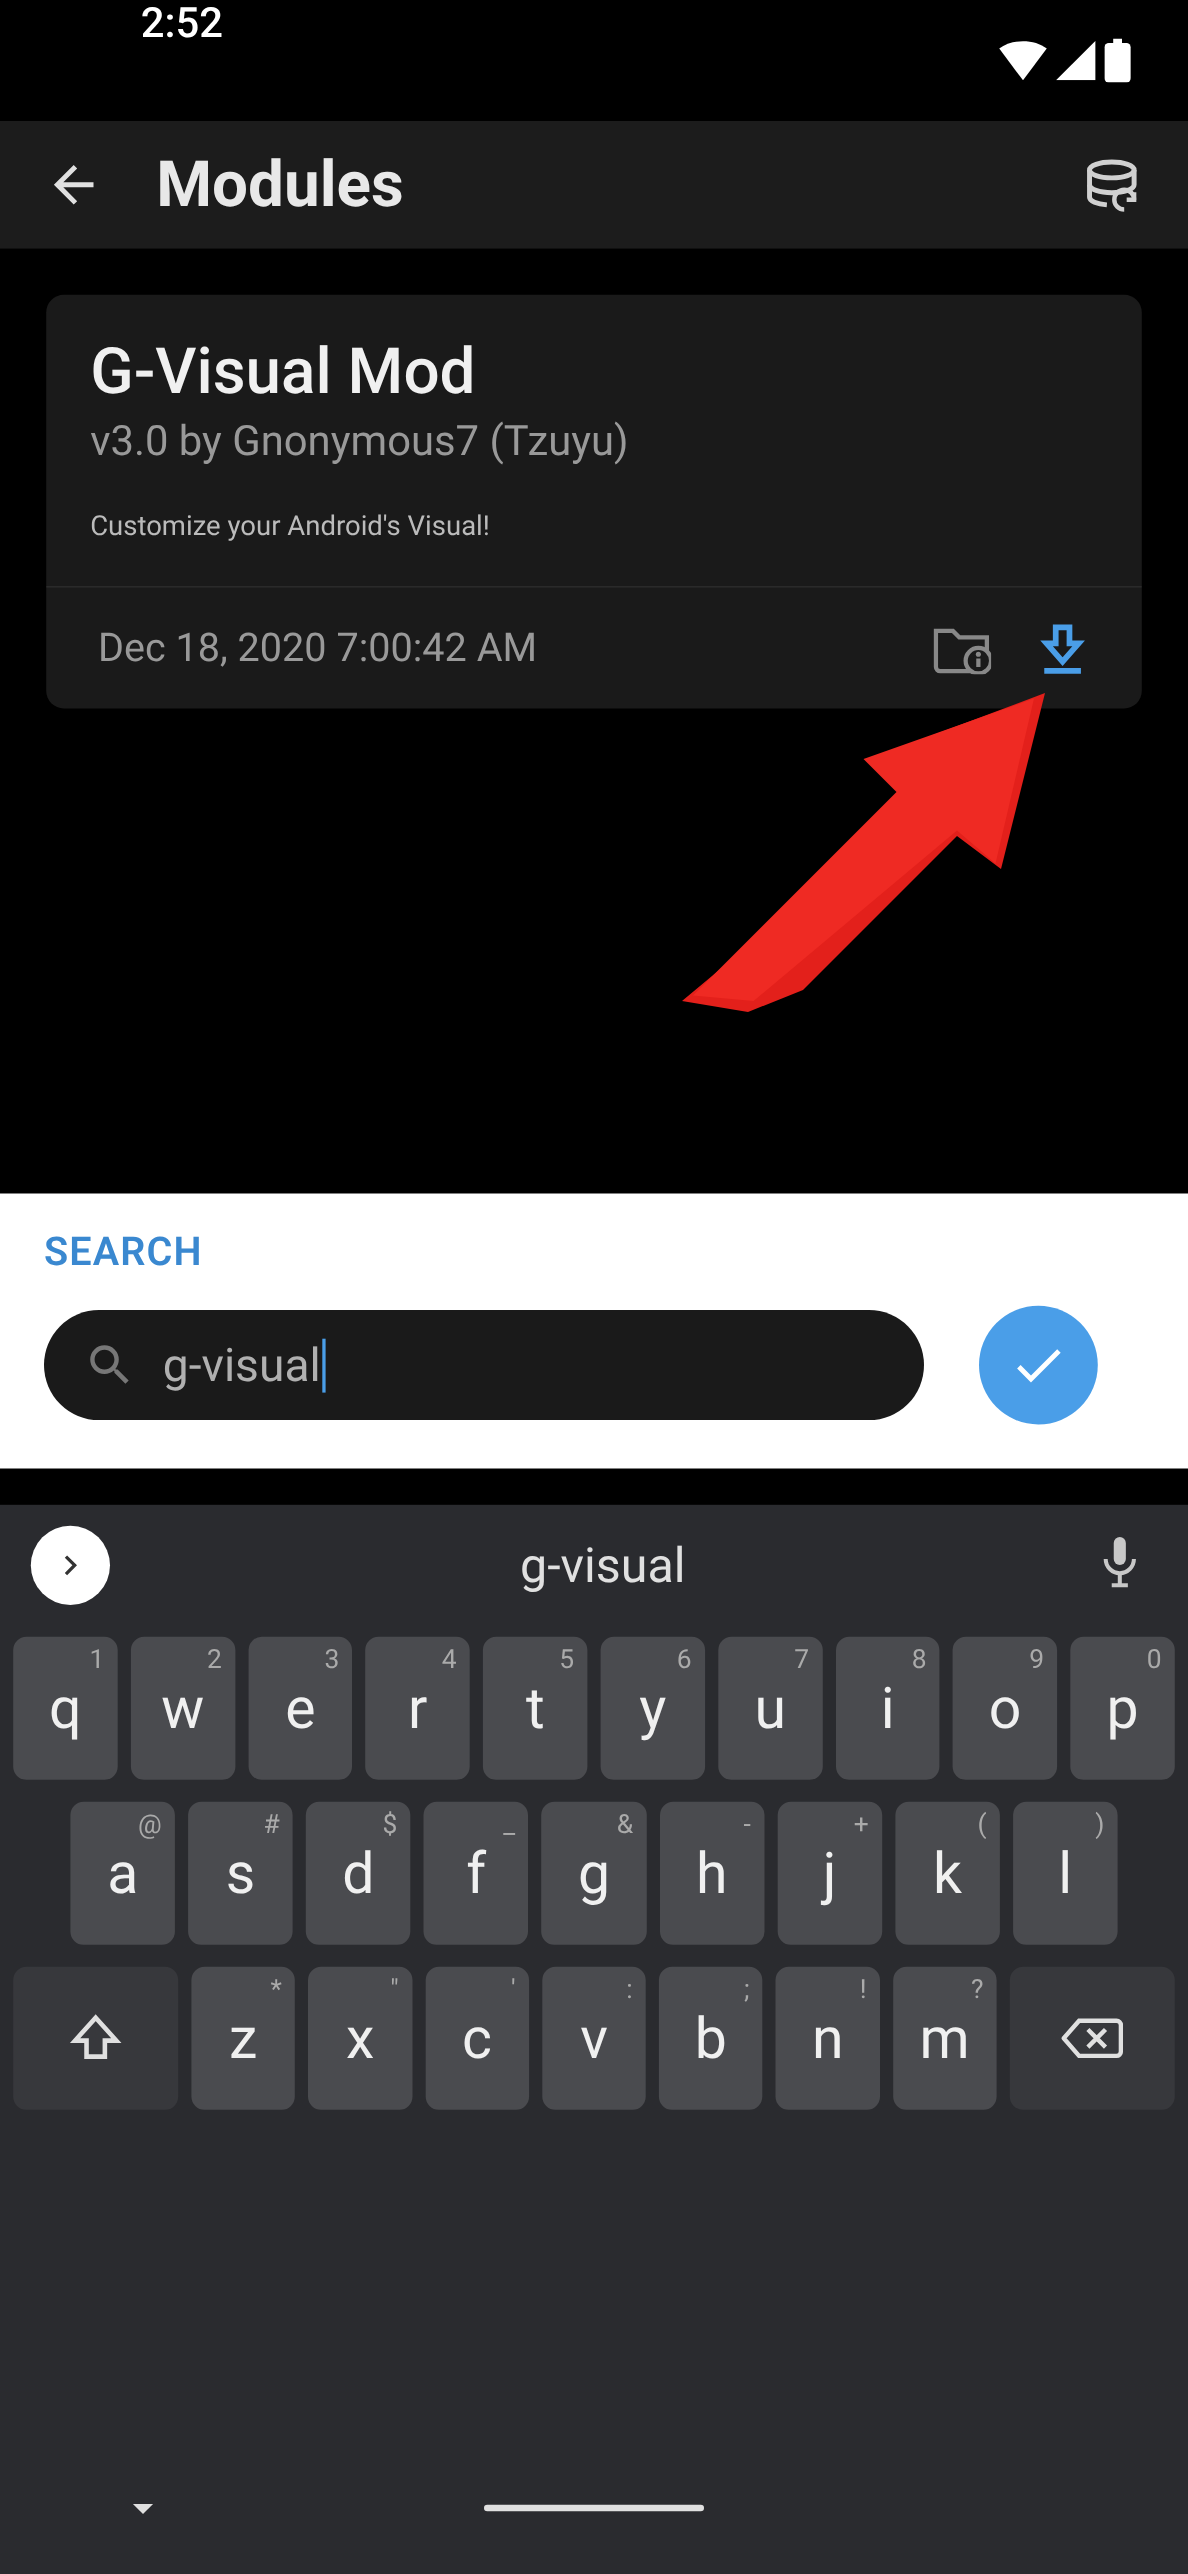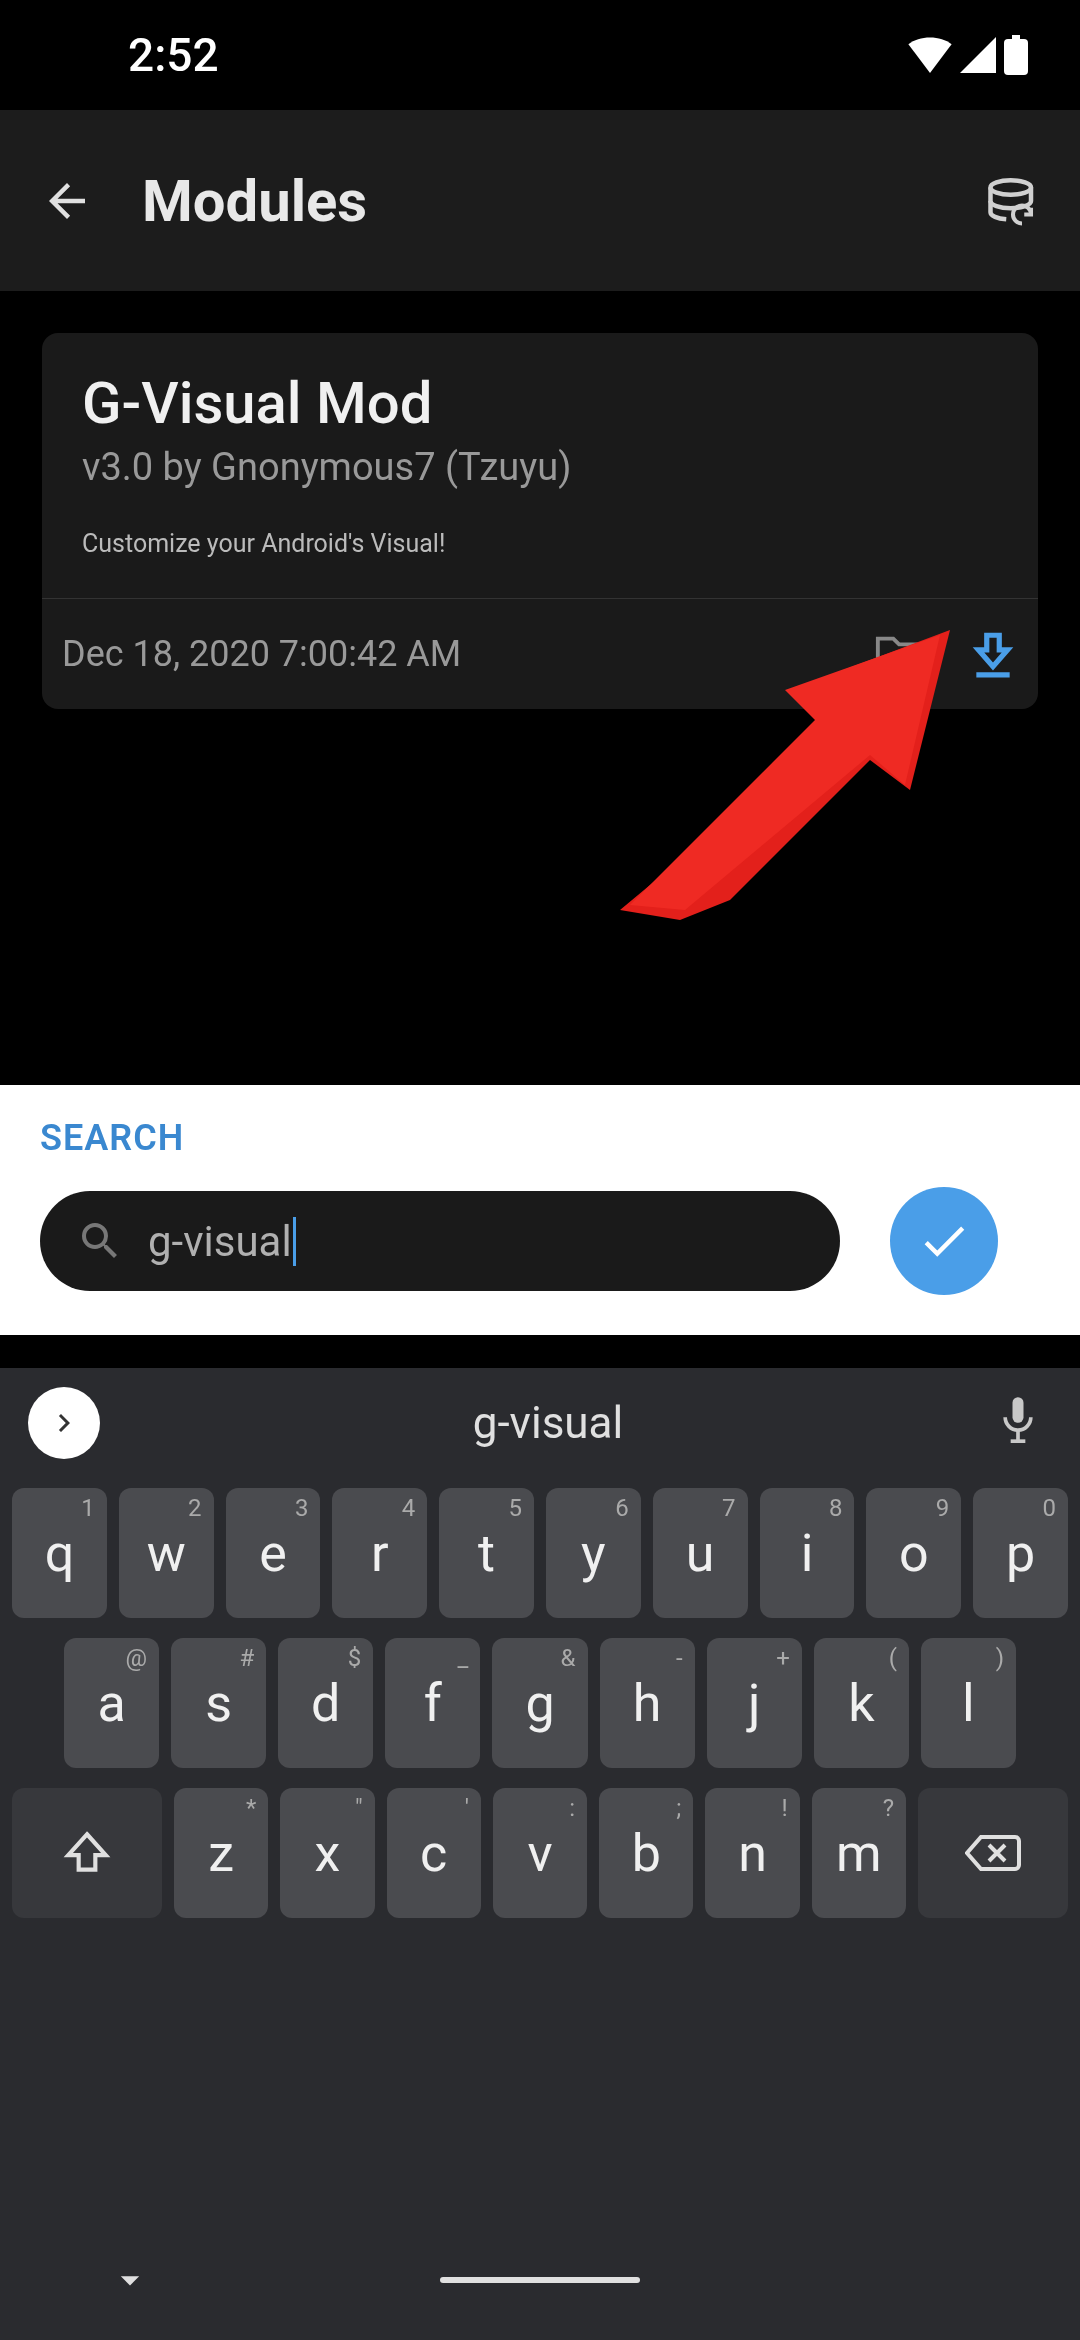--- a/index.html
+++ b/index.html
@@ -1,39 +1,39 @@
 <!DOCTYPE html>
 <html><head>
 <meta charset="utf-8">
 <style>
   * { box-sizing: border-box; margin: 0; padding: 0; }
   html, body { width: 1080px; height: 2340px; background: #000; font-family: Roboto, -apple-system, sans-serif; overflow: hidden; }
   
   
-  .status-bar { height: 110px; display: flex; align-items: center; padding: 0 40px; color: #fff; font-size: 46px; font-weight: 500; }
+  .status-bar { height: 110px; display: flex; padding: 0 40px; color: #fff; font-size: 38px; font-weight: 500; }
   .status-time { flex: 1; padding-left: 88px; }
   .status-icons { display: flex; gap: 8px; align-items: center; padding-right: 12px; }
   
   
-  .app-bar { height: 181px; background: #1c1c1c; display: flex; align-items: center; padding: 0 40px; gap: 48px; }
+  .app-bar { height: 116px; background: #1c1c1c; display: flex; align-items: center; padding: 0 40px; gap: 48px; }
   .back-icon { color: #e0e0e0; }
   .app-title { flex: 1; color: #e8e8e8; font-size: 58px; font-weight: 700; }
   .repo-icon { color: #d0d0d0; }
   
   
   .content { padding: 42px; }
   
   
   .module-card { background: #1a1a1a; border-radius: 16px; overflow: hidden; }
   .module-top { padding: 36px 40px 40px 40px; }
   .module-title { color: #f0f0f0; font-size: 58px; font-weight: 500; margin-bottom: 8px; }
   .module-meta { color: #999; font-size: 38px; margin-bottom: 40px; }
   .module-desc { color: #bbb; font-size: 25px; }
   .module-divider { height: 1px; background: #333; }
-  .module-bottom { padding: 30px 20px; display: flex; align-items: center; }
+  .module-bottom { padding: 30px 47px; display: flex; align-items: center; }
   .module-date { flex: 1; color: #999; font-size: 36px; }
   .module-actions { display: flex; gap: 40px; align-items: center; }
   
   
   .red-arrow { position: absolute; left: 620px; top: 630px; pointer-events: none; z-index: 10; }
   
   
   .search-section { position: absolute; top: 1085px; left: 0; right: 0; padding: 32px 40px 40px 40px; background: #ffffff; }
   .search-label { color: #3a88d0; font-size: 36px; font-weight: 600; letter-spacing: 1px; margin-bottom: 28px; }
   .search-row { display: flex; gap: 50px; align-items: center; }

